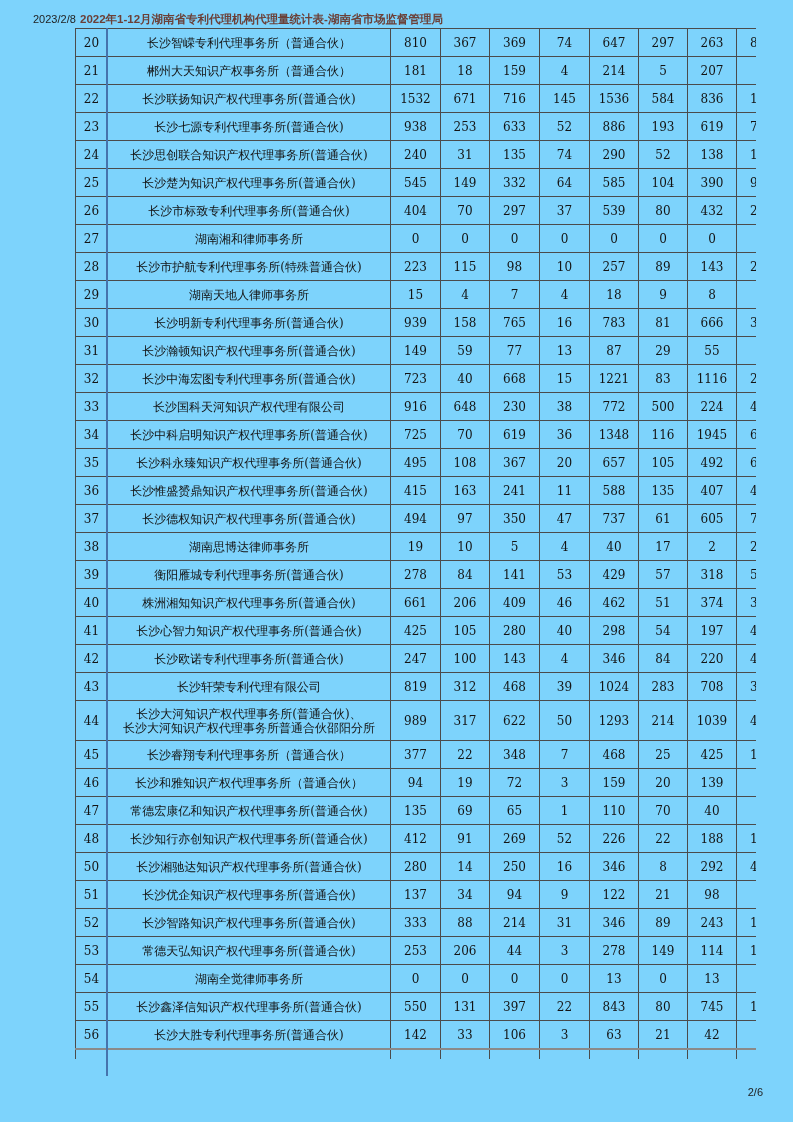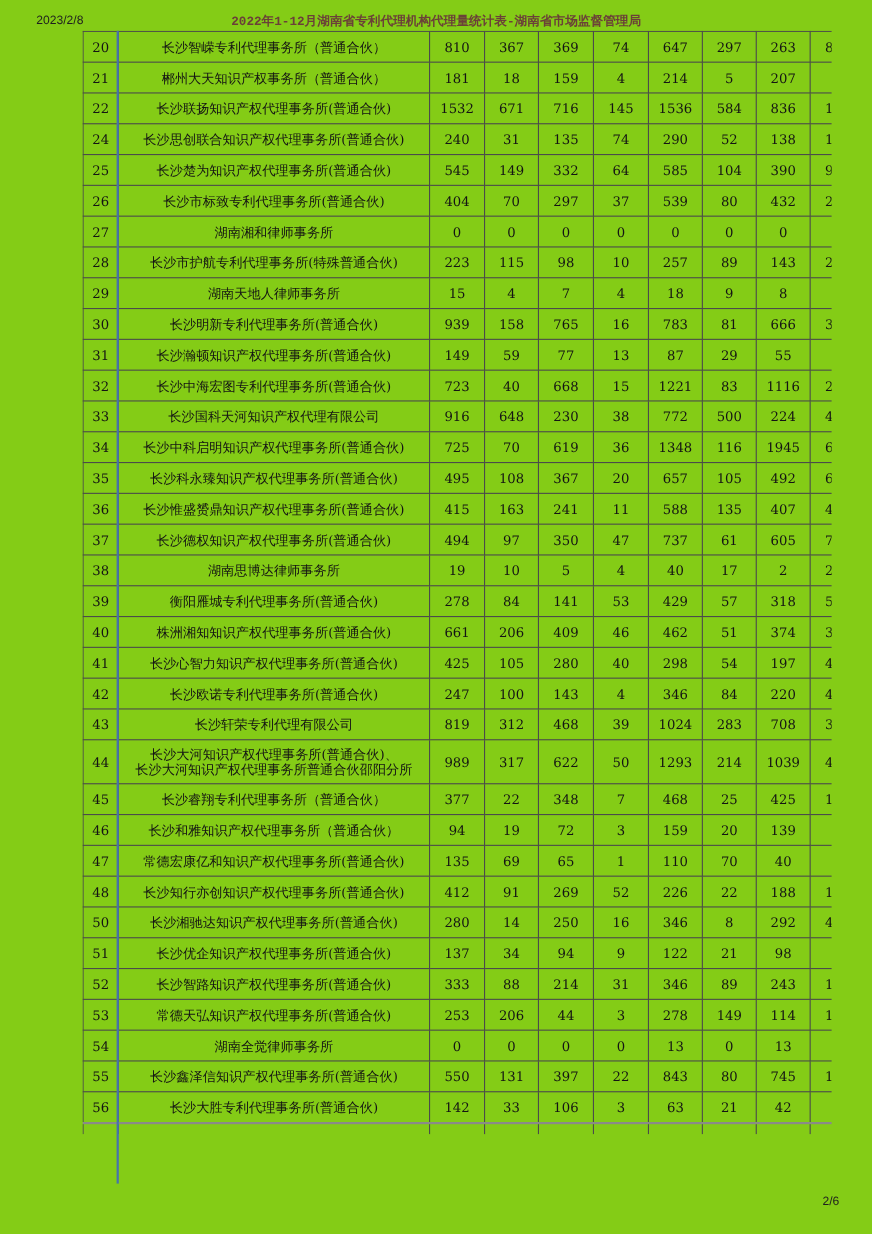--- a/index.html
+++ b/index.html
@@ -1,21 +1,21 @@
 <!DOCTYPE html>
 <html><head>
 <meta charset="utf-8">
 <style>
   html,body{margin:0;padding:0;background:#e9e9e9;}
-  .page{position:relative;width:793px;height:1122px;background:#84cc16;overflow:hidden;
+  .page{position:relative;width:793px;height:1122px;background:#7dd3fc;overflow:hidden;
         font-family:"Liberation Sans",sans-serif;}
   .hdr-date{position:absolute;left:33px;top:13px;font-size:11px;color:#1f1f1f;}
-  .hdr-title{position:absolute;left:80px;right:80px;top:12px;text-align:center;
+  .hdr-title{position:absolute;left:80px;right:80px;top:12px;text-align:left;
         font-size:11.5px;font-weight:600;color:#6b4038;
-        font-family:Liberation Mono, monospace;white-space:nowrap;}
+        font-family:Liberation Sans, sans-serif;white-space:nowrap;}
   .table-wrap{position:absolute;left:75px;top:28px;width:681px;height:1056px;overflow:hidden;}
   table.stat{border-collapse:collapse;table-layout:fixed;width:711px;
         font-family:"DejaVu Serif",serif;padding-left:40px;}
   table.stat td{border:1px solid #4b4b4b;text-align:center;vertical-align:middle;
         font-size:12px;color:#141414;padding:0;height:27px;overflow:hidden;line-height:14px;}
   table.stat td.name{white-space:pre-line;}
   table.stat tr.tall td{height:39px;}
   table.stat td.clip{text-align:left;padding-left:13px;}
   tbody.sliver td{height:9px;border-top:2px solid #8a8a8a;border-bottom:none;}
   .blue-line{position:absolute;left:106px;top:28px;width:2px;height:1048px;z-index:3;}
@@ -79,20 +79,32 @@
     <td>1532</td>
     <td>671</td>
     <td>716</td>
     <td>145</td>
     <td>1536</td>
     <td>584</td>
     <td>836</td>
     <td class="clip">1</td>
   </tr>
 
+  <tr>
+    <td>23</td>
+    <td class="name">长沙七源专利代理事务所(普通合伙)</td>
+    <td>938</td>
+    <td>253</td>
+    <td>633</td>
+    <td>52</td>
+    <td>886</td>
+    <td>193</td>
+    <td>619</td>
+    <td class="clip">7</td>
+  </tr>
 
   <tr>
     <td>24</td>
     <td class="name">长沙思创联合知识产权代理事务所(普通合伙)</td>
     <td>240</td>
     <td>31</td>
     <td>135</td>
     <td>74</td>
     <td>290</td>
     <td>52</td>

